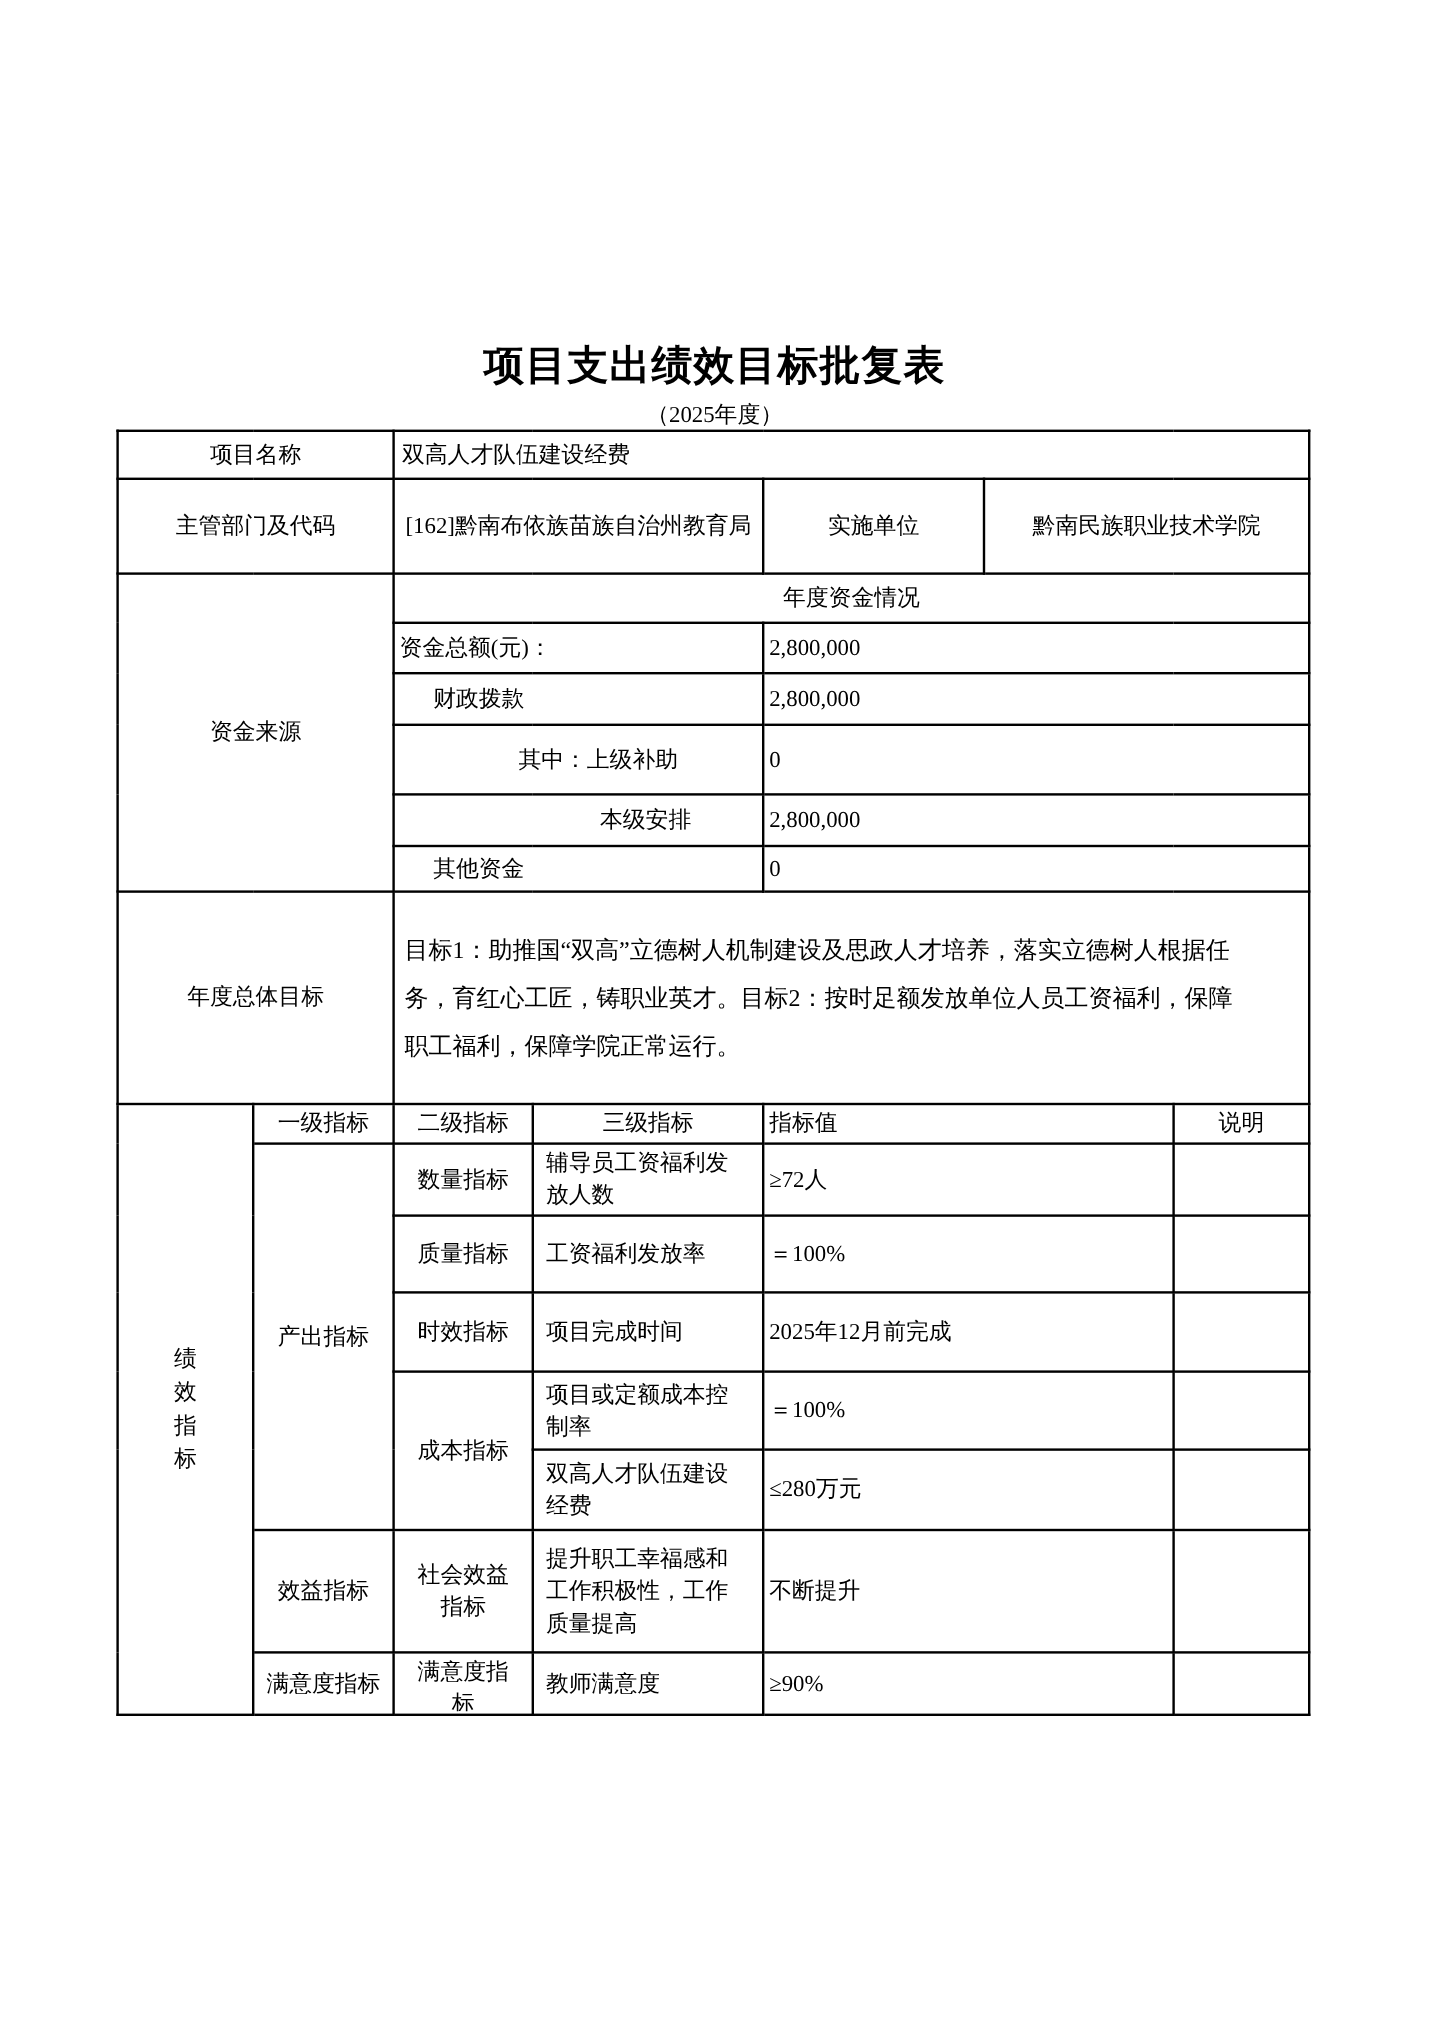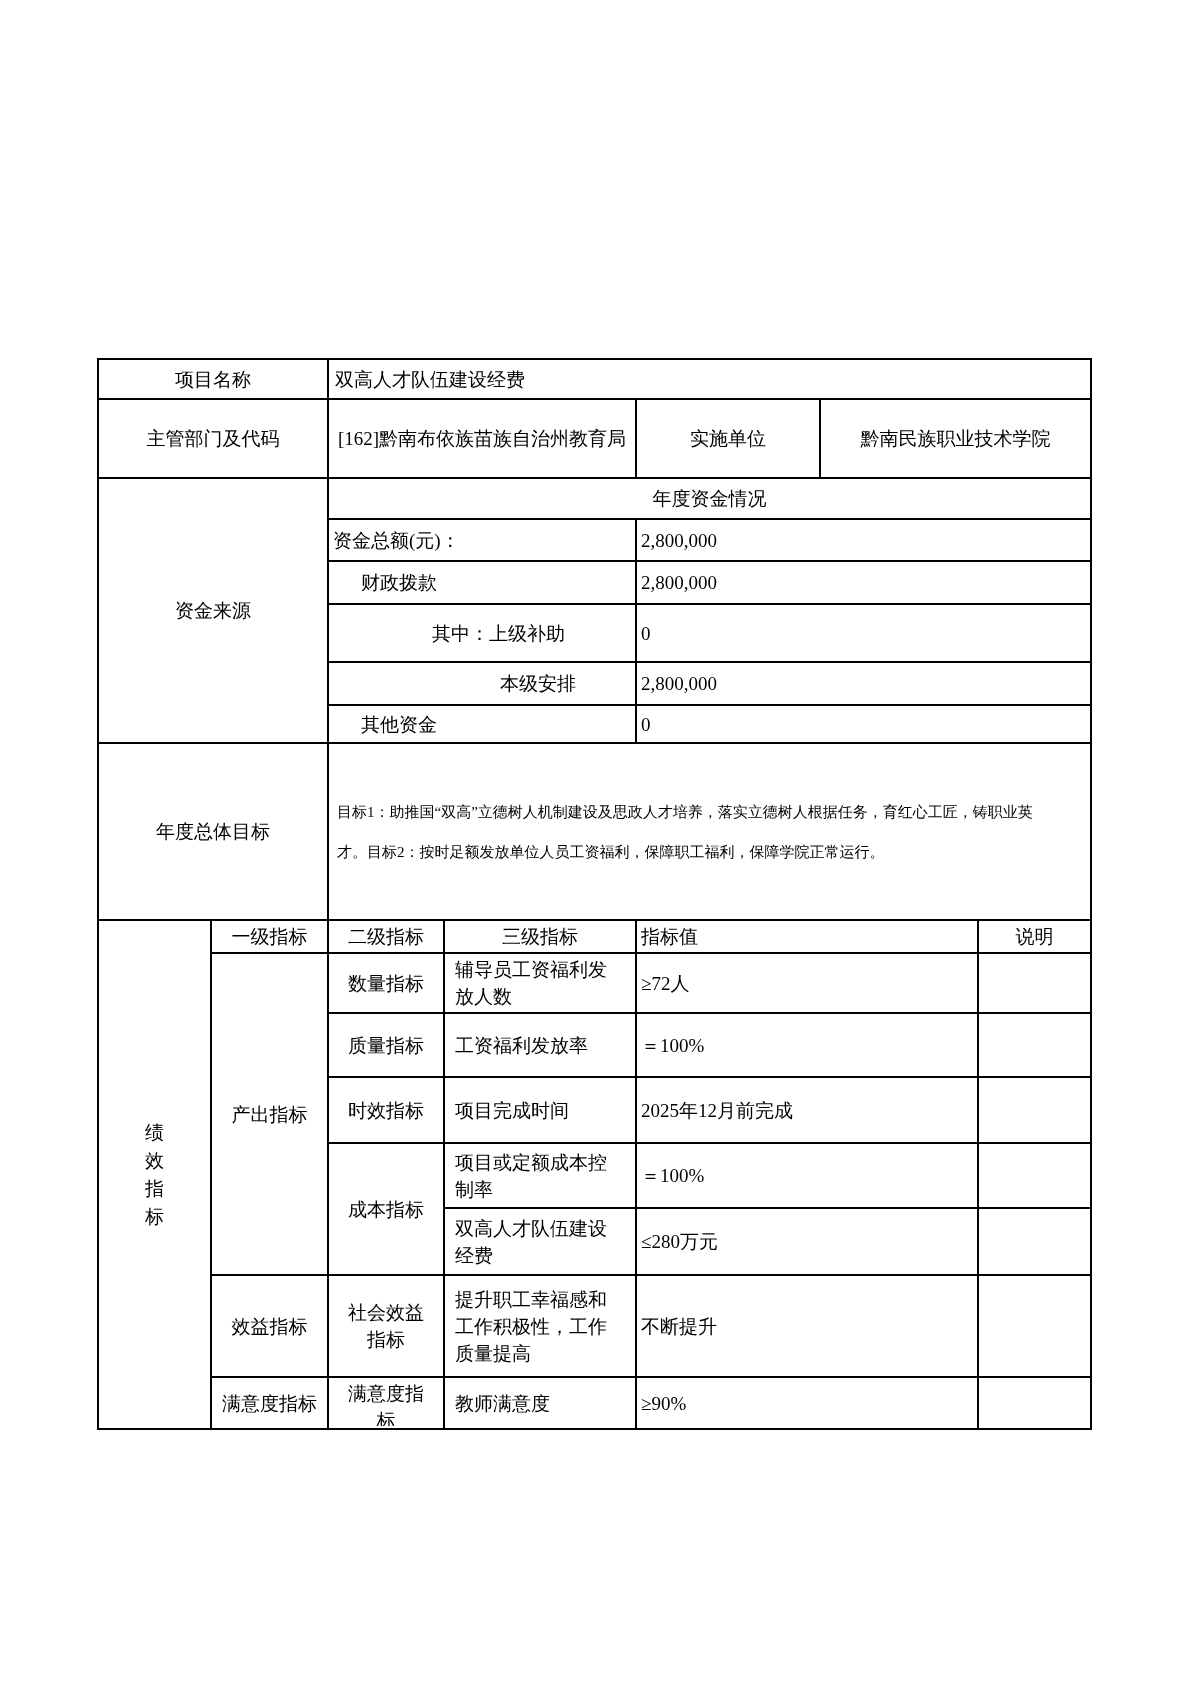--- a/index.html
+++ b/index.html
@@ -7,38 +7,40 @@
         font-family:"Liberation Serif","DejaVu Serif",serif;color:#000;}
   .doc-title{position:absolute;top:282px;left:0;width:100%;text-align:center;
              font-size:34px;font-weight:bold;letter-spacing:1px;}
   .doc-subtitle{position:absolute;top:333px;left:0;width:100%;text-align:center;font-size:19px;}
   table.main{position:absolute;left:97px;top:358px;width:993px;border-collapse:collapse;
              table-layout:fixed;border:2px solid #14532d;}
   td{border:2px solid #000;font-size:19px;line-height:27px;vertical-align:middle;
      padding:2px 6px;color:#000;word-break:break-all;overflow:hidden;}
   .c{text-align:center;}
   .l{text-align:left;}
-  .goal{font-size:15px;line-height:40px;padding:4px 44px 4px 8px;text-align:left;}
+  .goal{font-size:20px;line-height:40px;padding:4px 44px 4px 8px;text-align:left;}
   .lv2{padding:2px 11px;margin-top:28px;}
   .lv3{padding:2px 10px;text-align:left;}
   .val{padding-left:4px;text-align:left;}
   .ind0{padding-left:4px;text-align:left;}
   .ind1{padding-left:32px;text-align:left;}
   .ind2{padding-left:103px;text-align:left;}
   .ind3{padding-left:171px;text-align:left;}
   .vert-label{text-align:center;}
   .vert-label .stack{width:1.15em;margin:15px auto;line-height:28px;word-break:break-all;text-align:center;}
   .va-top{vertical-align:top;}
   .clip{max-height:46px;overflow:hidden;}
 </style>
 </head>
 <body>
 
 <div class="page">
 
+  <div class="doc-title">项目支出绩效目标批复表</div>
+  <div class="doc-subtitle">（2025年度）</div>
 
   <table class="main">
     <colgroup>
       <col style="width:113px">
         <col style="width:117px">
         <col style="width:116px">
       <col style="width:192px">
         <col style="width:184px">
         <col style="width:158px">
       <col style="width:113px">

